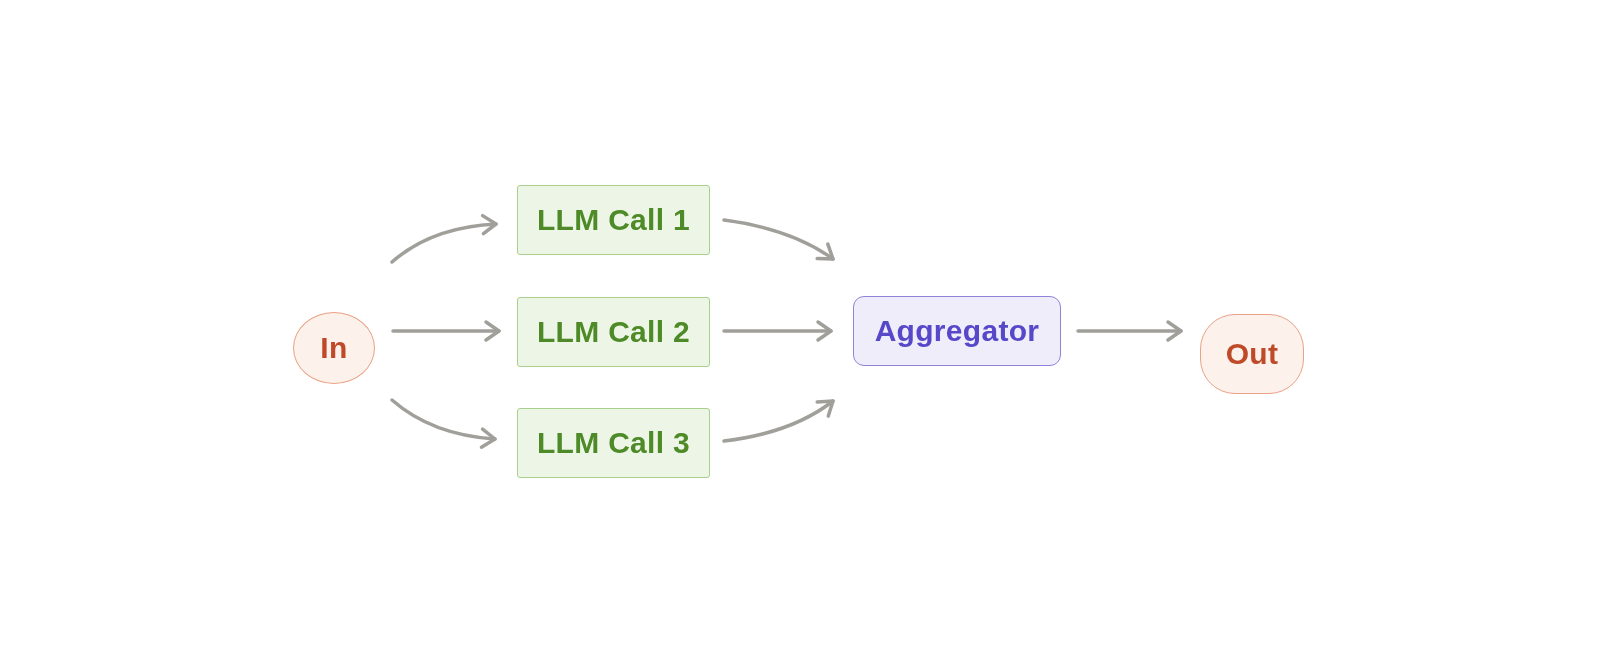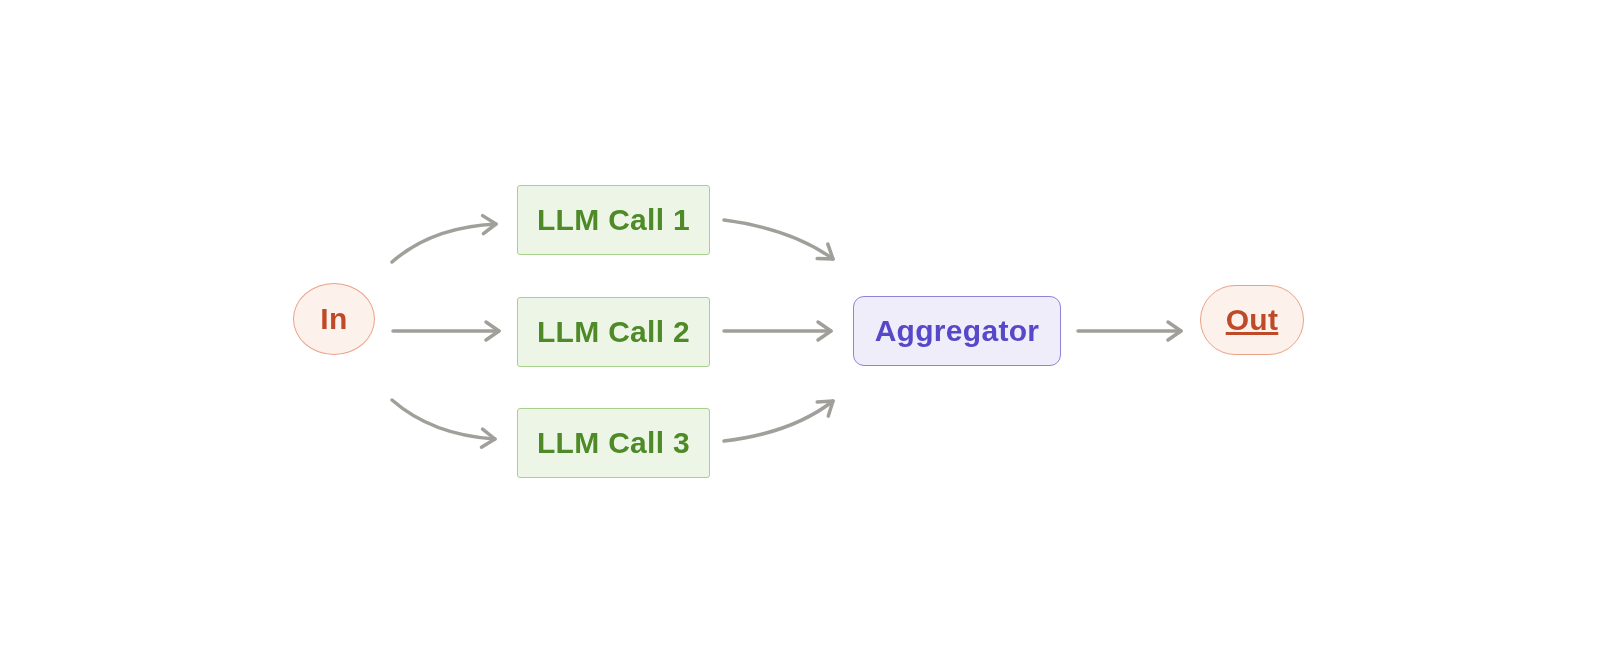--- a/index.html
+++ b/index.html
@@ -41,32 +41,31 @@
     letter-spacing: 0.3px;
     white-space: nowrap;
   }
   .node-terminal {
     background: var(--terminal-fill, #fdf1ec);
     border: 1.5px solid var(--terminal-border, #eaa185);
     color: var(--terminal-text, #bf4a28);
   }
   .node-in {
     left: 293px;
-    top: 283px;
+    top: 312px;
     width: 82px;
     height: 72px;
     border-radius: 50%;
   }
   .node-out {
     left: 1200px;
-    top: 285px;
+    top: 314px;
     width: 104px;
-    height: 70px;
+    height: 80px;
     border-radius: 35px;
-    text-decoration: underline;
   }
   .node-process {
     background: var(--process-fill, #edf6e6);
     border: 1.5px solid var(--process-border, #a9cf8d);
     color: var(--process-text, #4e8b28);
     border-radius: 3px;
     left: 517px;
     width: 193px;
     height: 70px;
   }

